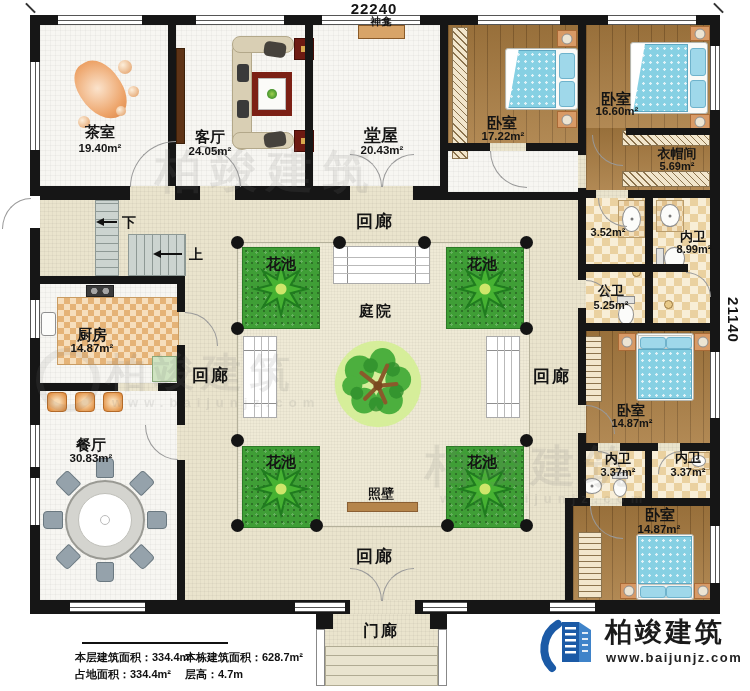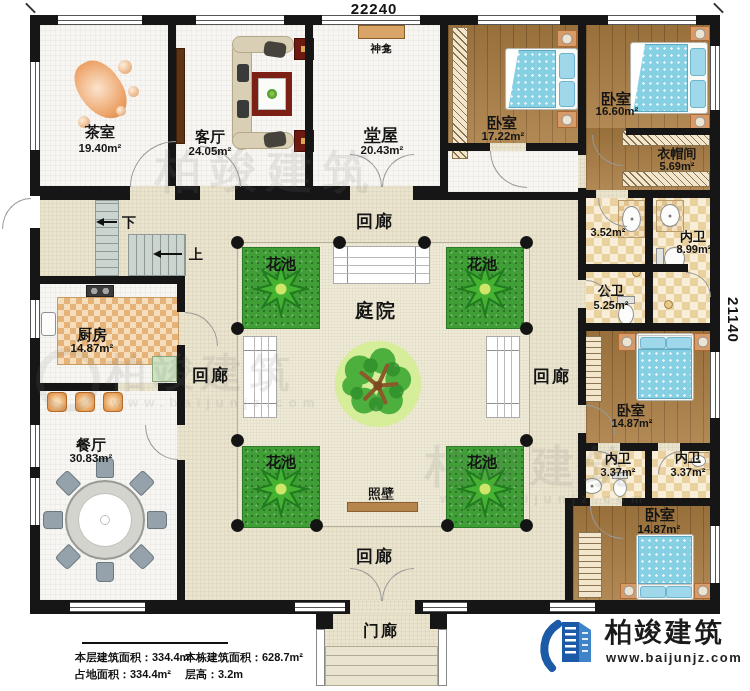--- a/index.html
+++ b/index.html
@@ -21,21 +21,21 @@
   .arc{position:absolute;border-color:#999;border-style:solid;border-width:0;}
   .arc-tl{border-radius:100% 0 0 0;border-width:1.5px 0 0 1.5px;}
   .arc-tr{border-radius:0 100% 0 0;border-width:1.5px 1.5px 0 0;}
   .arc-bl{border-radius:0 0 0 100%;border-width:0 0 1.5px 1.5px;}
   .col{position:absolute;width:13px;height:13px;border-radius:50%;background:#141414;}
   .lbl{position:absolute;transform:translate(-50%,-50%);font-weight:bold;color:#141414;white-space:nowrap;line-height:1;}
   .nm{font-size:15px;}
   .ar{font-size:11.5px;}
   .sm{font-size:13px;}
   .ar2{font-size:11px;}
-  .big{font-size:19px;letter-spacing:2px;}
+  .big{font-size:15px;letter-spacing:2px;}
   .cor{font-size:17px;letter-spacing:2px;}
   .bench-h{position:absolute;background:#fff;border:1px solid #aaa;box-sizing:border-box;background-image:linear-gradient(#b9b9b9,#b9b9b9),linear-gradient(#b9b9b9,#b9b9b9),linear-gradient(#b9b9b9,#b9b9b9),linear-gradient(#8f8f8f,#8f8f8f),linear-gradient(#8f8f8f,#8f8f8f);background-size:100% 1px,100% 1px,100% 1px,1px 100%,1px 100%;background-position:0 10px,0 18px,0 26px,13px 0,calc(100% - 13px) 0;background-repeat:no-repeat;}
   .bench-v{position:absolute;background:#fff;border:1px solid #aaa;box-sizing:border-box;background-image:linear-gradient(#b9b9b9,#b9b9b9),linear-gradient(#b9b9b9,#b9b9b9),linear-gradient(#b9b9b9,#b9b9b9),linear-gradient(#8f8f8f,#8f8f8f),linear-gradient(#8f8f8f,#8f8f8f);background-size:1px 100%,1px 100%,1px 100%,100% 1px,100% 1px;background-position:10px 0,17px 0,24px 0,0 13px,0 calc(100% - 13px);background-repeat:no-repeat;}
   .stair-v{position:absolute;background-color:#ccd4d0;background-image:repeating-linear-gradient(0deg,transparent 0 7px,#8e9995 7px 8px);border:1px solid #8e9995;box-sizing:border-box;}
   .stair-h{position:absolute;background-color:#ccd4d0;background-image:repeating-linear-gradient(90deg,transparent 0 7px,#8e9995 7px 8px);border:1px solid #8e9995;box-sizing:border-box;}
   .arr{position:absolute;height:2px;background:#111;}
   .arr::before{content:"";position:absolute;left:-7px;top:-3.5px;border-right:8px solid #111;border-top:4.5px solid transparent;border-bottom:4.5px solid transparent;}
   .mattress{position:absolute;background-color:#86d0e3;background-image:radial-gradient(rgba(255,255,255,.75) 1px,transparent 1.5px);background-size:7px 7px;border:1px solid #5fa8c2;box-sizing:border-box;}
   .bedframe{position:absolute;background:#fafaf7;border:1px solid #b5b5ad;border-radius:3px;box-sizing:border-box;}
   .pillow{position:absolute;background:#9fd8ea;border:1px solid #6fb3cc;border-radius:3px;}
@@ -334,21 +334,21 @@
   <div class="abs" style="left:36px;top:348px;width:64px;height:64px;border:7px solid rgba(120,120,120,.12);border-radius:50%;box-sizing:border-box;"></div>
   <div class="wm" style="left:106px;top:352px;font-size:40px;letter-spacing:8px;">柏竣建筑</div>
   <div class="wm" style="left:112px;top:396px;font-size:13px;letter-spacing:6px;">www.baijunjz.com</div>
   <div class="wm" style="left:425px;top:444px;font-size:44px;letter-spacing:9px;">柏竣建筑</div>
   <div class="wm" style="left:440px;top:492px;font-size:13px;letter-spacing:6px;">www.baijunjz.com</div>
 
   <div class="lbl nm" style="left:100px;top:131px;">茶室</div>
   <div class="lbl ar" style="left:100px;top:149px;">19.40m²</div>
   <div class="lbl nm" style="left:210px;top:136px;">客厅</div>
   <div class="lbl ar" style="left:210px;top:152px;">24.05m²</div>
-  <div class="lbl" style="left:381px;top:48px;font-size:10.5px;">神龛</div>
+  <div class="lbl" style="left:381px;top:21px;font-size:10.5px;">神龛</div>
   <div class="lbl nm" style="left:381px;top:135px;font-size:17px;">堂屋</div>
   <div class="lbl ar" style="left:382px;top:151px;">20.43m²</div>
   <div class="lbl nm" style="left:502px;top:122px;">卧室</div>
   <div class="lbl ar" style="left:503px;top:137px;">17.22m²</div>
   <div class="lbl nm" style="left:616px;top:98px;">卧室</div>
   <div class="lbl ar" style="left:617px;top:112px;">16.60m²</div>
   <div class="lbl sm" style="left:677px;top:153px;">衣帽间</div>
   <div class="lbl ar2" style="left:677px;top:166px;">5.69m²</div>
   <div class="lbl ar2" style="left:608px;top:232px;">3.52m²</div>
   <div class="lbl sm" style="left:693px;top:236px;">内卫</div>
@@ -386,21 +386,21 @@
   <div class="lbl" style="left:374px;top:8px;font-size:15px;letter-spacing:1px;">22240</div>
   <div class="tick" style="left:24px;top:7px;"></div>
   <div class="tick" style="left:712px;top:7px;"></div>
   <div class="lbl" style="left:733px;top:320px;font-size:15px;letter-spacing:1px;transform:translate(-50%,-50%) rotate(90deg);">21140</div>
 
   <div class="abs" style="left:0;top:606px;width:330px;height:85px;">
     <div class="abs" style="left:82px;top:36px;width:146px;height:2px;background:#111;"></div>
     <div class="abs" style="left:75px;top:44px;font-size:11px;font-weight:bold;color:#111;white-space:nowrap;">本层建筑面积：334.4m²</div>
     <div class="abs" style="left:185px;top:44px;font-size:11px;font-weight:bold;color:#111;white-space:nowrap;">本栋建筑面积：628.7m²</div>
     <div class="abs" style="left:75px;top:61px;font-size:11px;font-weight:bold;color:#111;white-space:nowrap;">占地面积：334.4m²</div>
-    <div class="abs" style="left:185px;top:61px;font-size:11px;font-weight:bold;color:#111;white-space:nowrap;">层高：3.2m</div>
+    <div class="abs" style="left:185px;top:61px;font-size:11px;font-weight:bold;color:#111;white-space:nowrap;">层高：4.7m</div>
   </div>
 
   <div class="abs" style="left:535px;top:606px;width:215px;height:80px;">
     <svg style="position:absolute;left:3px;top:6px;" width="64" height="64" viewBox="0 0 64 64">
         <path d="M14 56 C2 44 4 22 20 12" stroke="#1b5aa6" stroke-width="8" fill="none" stroke-linecap="round"></path>
         <rect x="24" y="10" width="17" height="40" fill="#1b5aa6"></rect>
         <g fill="#fff">
           <rect x="27" y="15" width="11" height="2.5"></rect>
           <rect x="27" y="21" width="11" height="2.5"></rect>
           <rect x="27" y="27" width="11" height="2.5"></rect>

